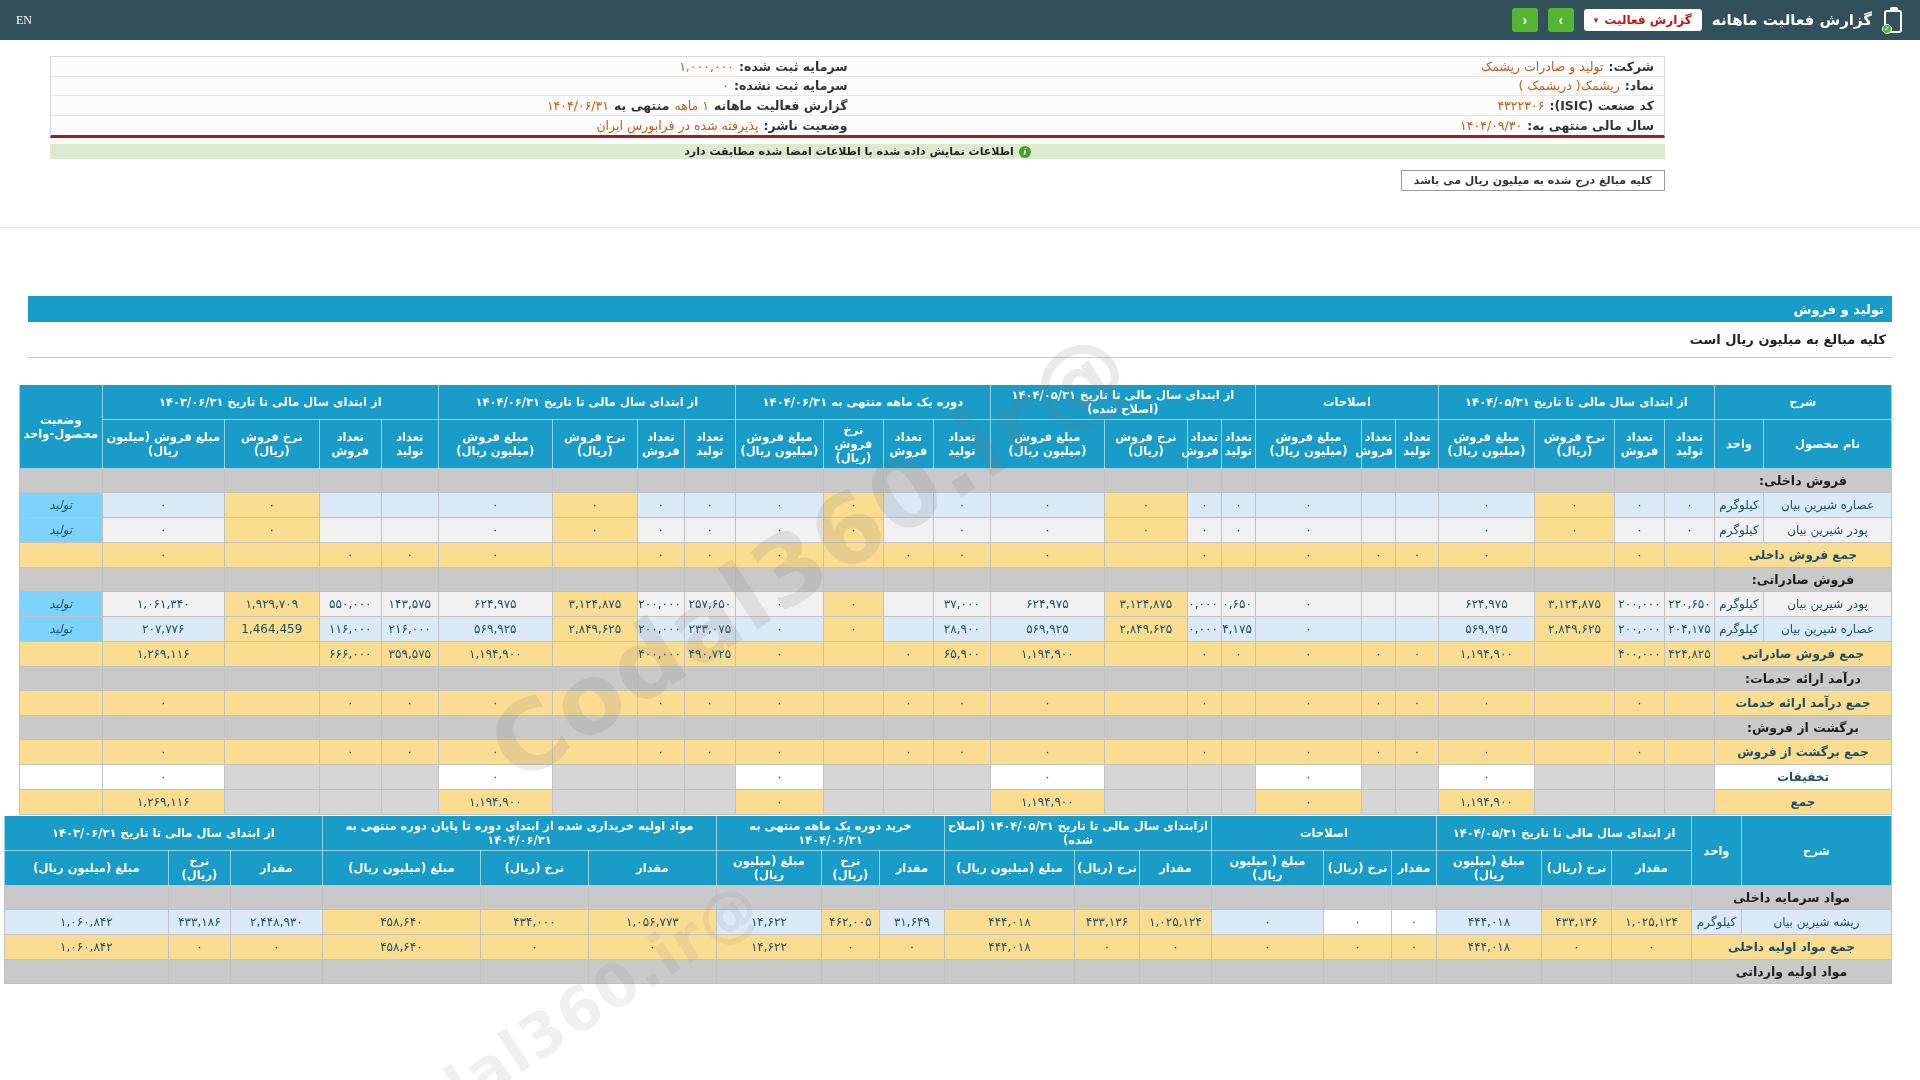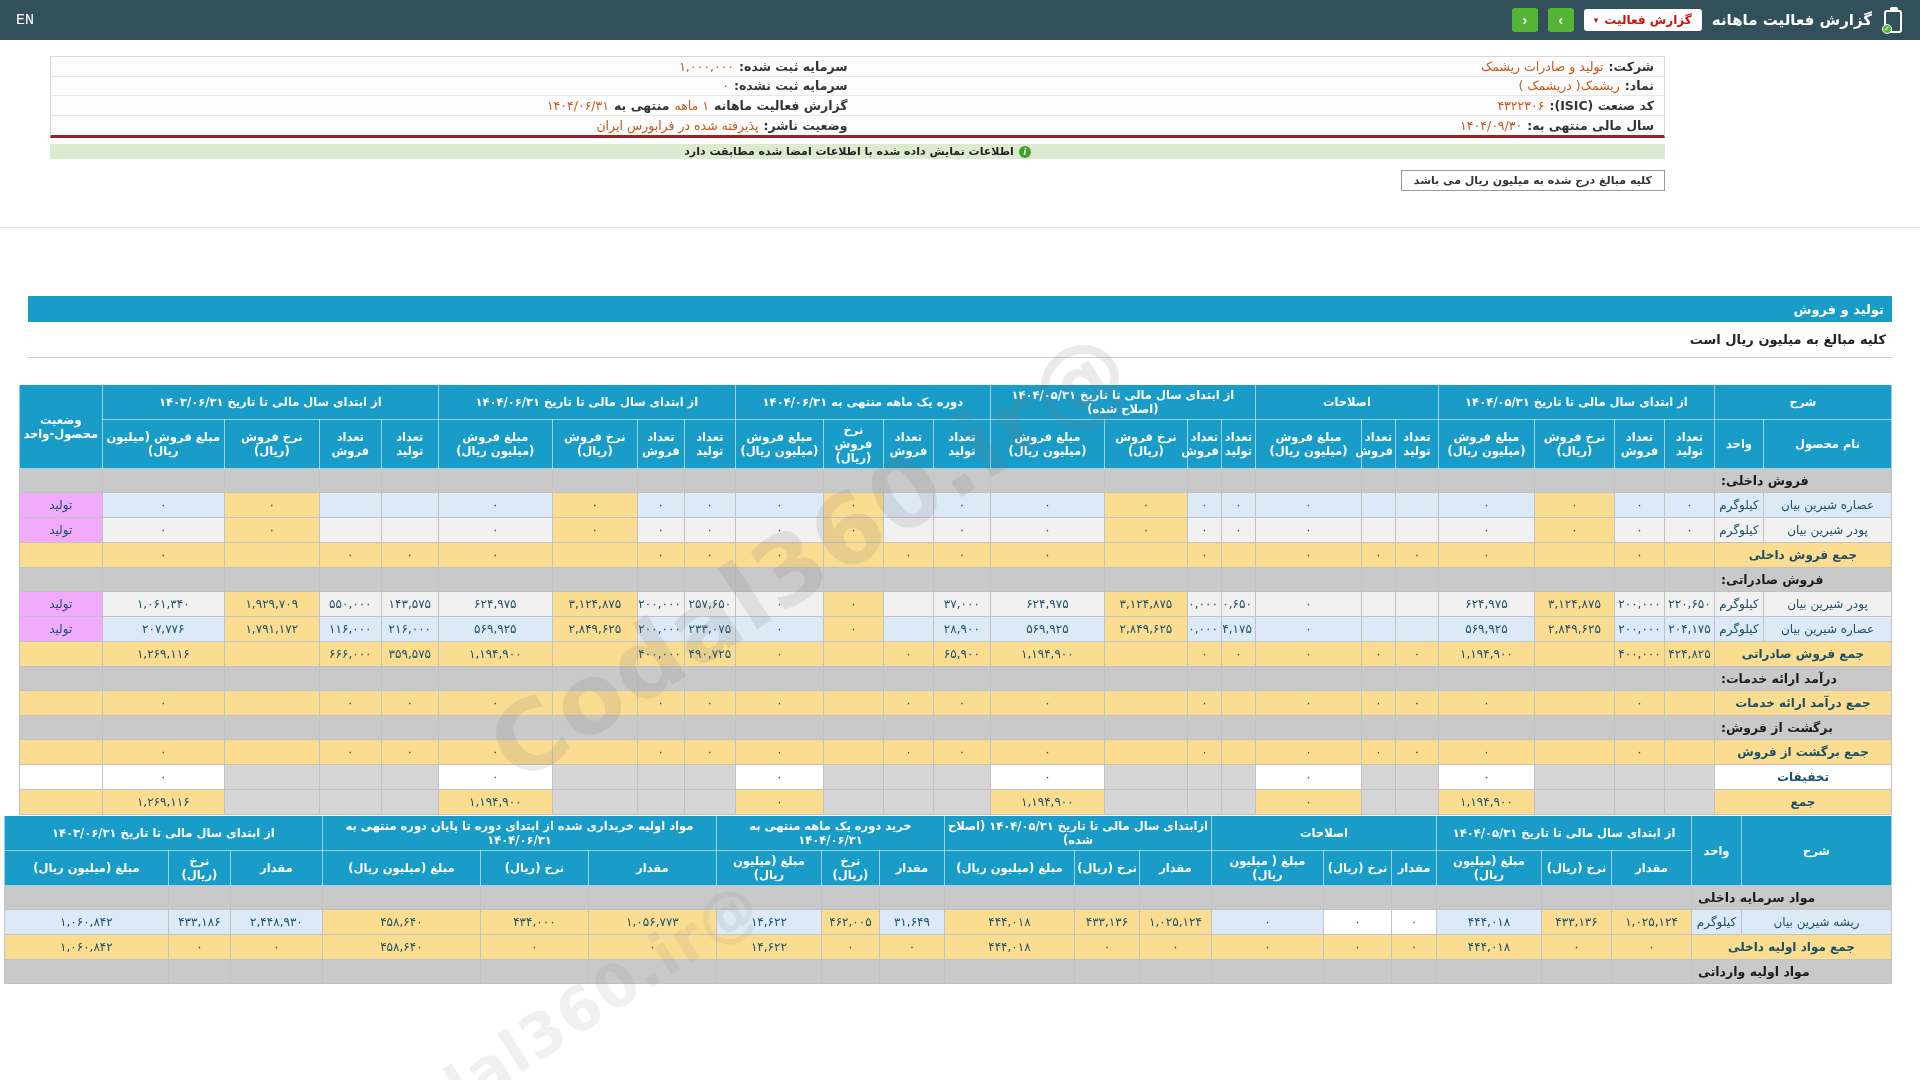--- a/index.html
+++ b/index.html
@@ -17,21 +17,21 @@
   .topbar{height:40px; background:var(--topbar); display:flex; align-items:center;
     justify-content:space-between; padding:0 16px; color:#fff;}
   .tb-right{display:flex; align-items:center; gap:10px;}
   .tb-title{font-size:15px; font-weight:bold;}
   .tb-drop{background:#fff; color:var(--red); border:none; border-radius:3px;
     font-family:inherit; font-size:12px; font-weight:bold; padding:4px 10px;
     display:flex; align-items:center; gap:6px; cursor:pointer;}
   .tb-drop .caret{font-size:9px; color:var(--red);}
   .tb-nav{width:26px; height:24px; background:var(--green); color:#fff; border:none;
     border-radius:3px; font-size:14px; font-weight:bold; cursor:pointer; line-height:1;}
-  .tb-lang{color:#fff; font-size:15px; background:none; border:none; font-family:Liberation Mono, monospace; cursor:pointer;}
+  .tb-lang{color:#fff; font-size:12px; background:none; border:none; font-family:Liberation Serif, serif; cursor:pointer;}
   .clip{width:22px; height:26px; position:relative; flex:0 0 auto;}
   .clip .board{position:absolute; inset:3px 2px 0 2px; border:2px solid #fff; border-radius:3px;}
   .clip .top{position:absolute; top:0; right:6px; width:8px; height:5px; background:#fff; border-radius:2px;}
   .clip .dot{position:absolute; bottom:-1px; left:0; width:10px; height:10px; border-radius:50%;
     background:var(--green); border:1px solid #fff; color:#fff; font-size:7px; line-height:9px; text-align:center;}
 
   
   .info-area{margin:16px 255px 0 50px;}
   .info-box{border:1px solid #d9d9d9; border-bottom:3px solid var(--redline); background:#fcfcfc;}
   .info-grid{display:grid; grid-template-columns:1fr 1fr;}
@@ -58,30 +58,30 @@
   .tbl-wrap{margin-top:26px;}
   .tbl-wrap.second{margin-top:0;}
   table.data-table{border-collapse:collapse; width:100%; table-layout:fixed; font-size:12px;}
   table.data-table th{background:var(--blue); color:#fff; font-weight:bold; font-size:11.5px;
     border:1px solid rgba(255,255,255,.55); padding:3px 2px; text-align:center; vertical-align:middle;}
   table.data-table td{border:1px solid #c2c2c2; padding:5px 3px; text-align:center;
     color:var(--cellink); vertical-align:middle; white-space:nowrap; overflow:hidden;}
   td.name-cell{text-align:right; white-space:normal; padding-right:6px; color:#29556b;}
   td.unit-cell{color:#29556b;}
   tr.sec td{background:var(--secgray); height:24px; padding:2px 6px;}
-  tr.sec td.sec-label{color:#1c1c1c; font-weight:bold; text-align:left; font-size:12.5px;}
+  tr.sec td.sec-label{color:#1c1c1c; font-weight:bold; text-align:center; font-size:12.5px;}
   td.tot{background:var(--yellow);}
   td.tot-label{background:var(--yellow); font-weight:bold; color:#222; text-align:right;
     white-space:normal; padding-right:6px;}
   td.bb{background:var(--rowblue);}
   td.gg{background:var(--rowgray);}
   td.yl{background:var(--yellow);}
   td.wh{background:#fff;}
   td.mk{background:var(--maskgray);}
-  td.st{background:#f0abfc; color:#29556b;}
+  td.st{background:#7dd3fc; color:#29556b;font-style:italic;}
 
   
   .wm{position:absolute; transform:rotate(-33deg); font-weight:bold; color:#777;
     pointer-events:none; z-index:5; letter-spacing:2px;}
   .wm1{font-size:96px; opacity:.15; left:440px; top:500px;}
   .wm2{font-size:60px; opacity:.10; left:320px; top:990px;}
 </style>
 </head>
 <body>
 
@@ -406,21 +406,21 @@
             <td class="bb">۲۸,۹۰۰</td>
             <td class="bb"></td>
             <td class="yl">۰</td>
             <td class="bb">۰</td>
             <td class="bb">۲۳۳,۰۷۵</td>
             <td class="bb">۲۰۰,۰۰۰</td>
             <td class="yl">۲,۸۴۹,۶۲۵</td>
             <td class="bb">۵۶۹,۹۲۵</td>
             <td class="bb">۲۱۶,۰۰۰</td>
             <td class="bb">۱۱۶,۰۰۰</td>
-            <td class="yl">۱,۷۹۱,۱۷۲</td>
+            <td class="yl">1,464,459</td>
             <td class="bb">۲۰۷,۷۷۶</td>
             <td class="st">تولید</td>
           </tr>
           <tr>
             <td class="tot-label" colspan="2">جمع فروش صادراتی</td>
             <td class="tot">۴۲۴,۸۲۵</td>
             <td class="tot">۴۰۰,۰۰۰</td>
             <td class="tot"></td>
             <td class="tot">۱,۱۹۴,۹۰۰</td>
             <td class="tot">۰</td>

